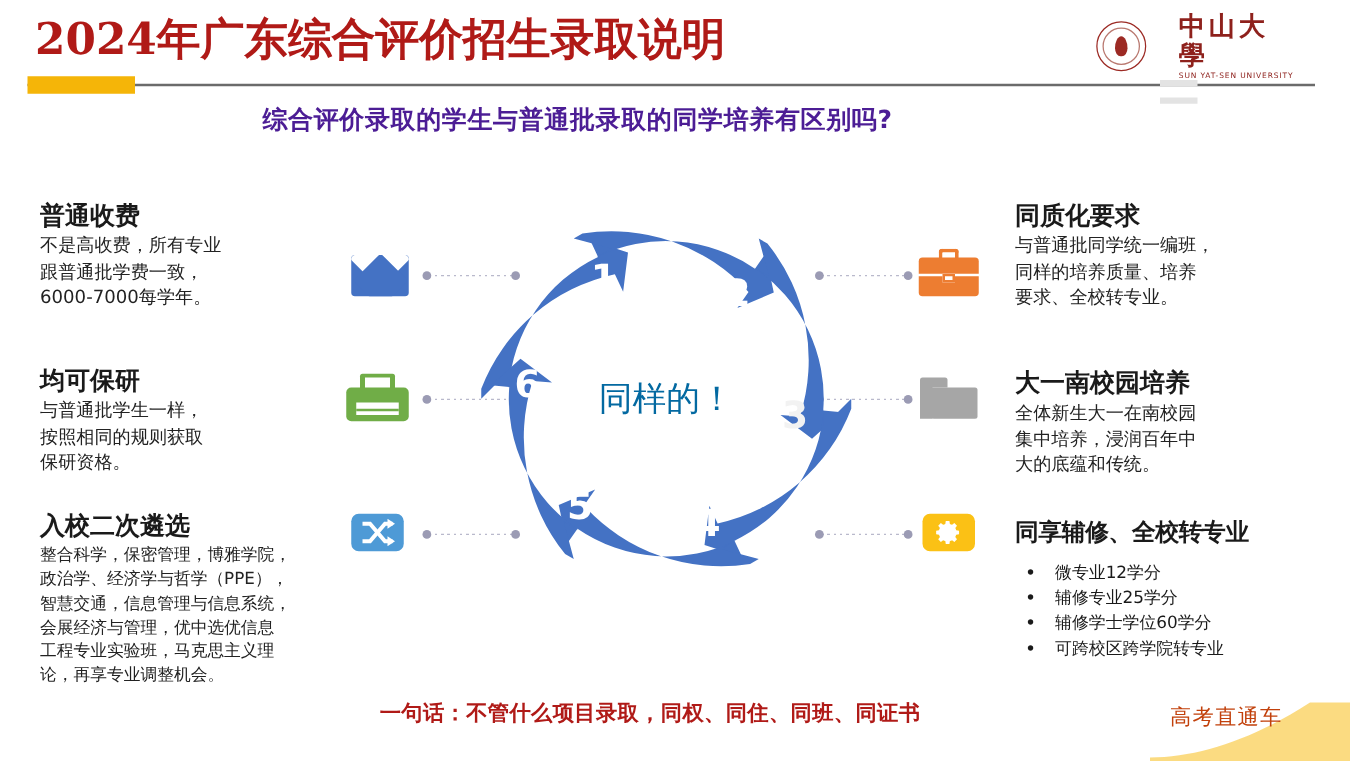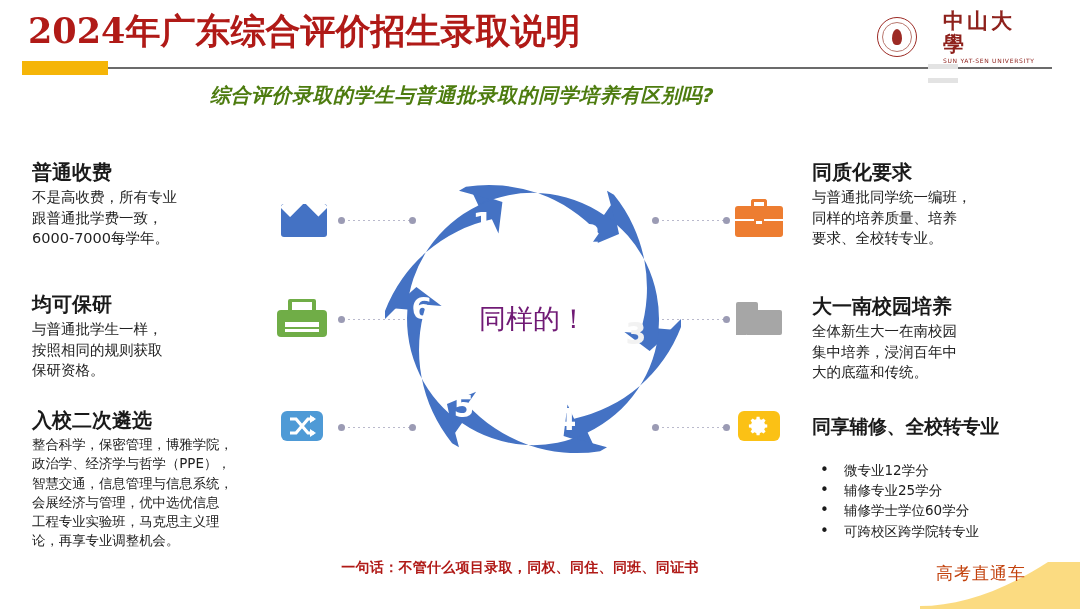--- a/index.html
+++ b/index.html
@@ -106,23 +106,22 @@
   .logo-strip2 { left: 928px; top: 78px; width: 30px; }
 
   .subtitle {
     position: absolute;
     left: 0;
     top: 82px;
     width: 924px;
     text-align: center;
     font-size: 20px;
     font-weight: bold;
-    color: #4d7c0f;
+    color: #4c1d95;
     letter-spacing: 0.5px;
-    font-style: italic;
   }
 
   
   .col { position: absolute; }
   .col-left { left: 32px; width: 280px; }
   .col-right { left: 812px; width: 262px; }
 
   .blk-head {
     font-size: 20px;
     font-weight: bold;
@@ -299,40 +298,40 @@
   .conn .dot.l { left: 0; }
   .conn .dot.r { right: 0; }
 
   
   .cycle { position: absolute; left: 352px; top: 138px; width: 362px; height: 362px; }
   .cycle-center {
     position: absolute;
     left: 50%; top: 50%;
     transform: translate(-50%, -50%);
     font-size: 27px;
-    color: #701a75;
+    color: #0369a1;
     white-space: nowrap;
   }
   .cycle-num {
     position: absolute;
     font-size: 30px;
     font-weight: bold;
     color: #ffffff;
     transform: translate(-50%, -50%);
   }
   .cycle-num.grey { color: #f2f2f2; }
 
   
   .footer-note {
     position: absolute;
     left: 0;
     top: 559px;
     width: 1040px;
     text-align: center;
-    font-size: 14px;
+    font-size: 17px;
     font-weight: bold;
     color: #b01a17;
     letter-spacing: 0.3px;
     font-family: Liberation Mono, monospace;
   }
   .watermark {
     position: absolute;
     left: 936px;
     top: 562px;
     font-size: 17px;
@@ -414,21 +413,21 @@
     <div class="blk-head">大一南校园培养</div>
     <div class="blk-body">
       <div>全体新生大一在南校园</div>
       <div>集中培养，浸润百年中</div>
       <div>大的底蕴和传统。</div>
     </div>
   </div>
 
   <div class="col col-right" style="top:403px;width:268px">
     <div class="blk-head wide">同享辅修、全校转专业</div>
-    <ul class="bullets" style="margin-top:22px">
+    <ul class="bullets" style="margin-top:10px">
       <li>微专业12学分</li>
       <li>辅修专业25学分</li>
       <li>辅修学士学位60学分</li>
       <li>可跨校区跨学院转专业</li>
     </ul>
   </div>
 
   <div class="icon-box" style="left:281px;top:204px">
     <div class="ic-envelope"></div>
   </div>

